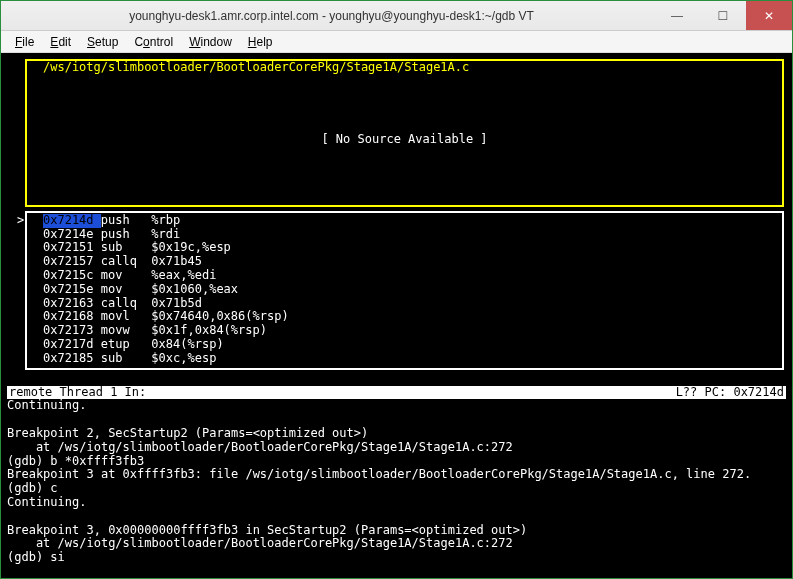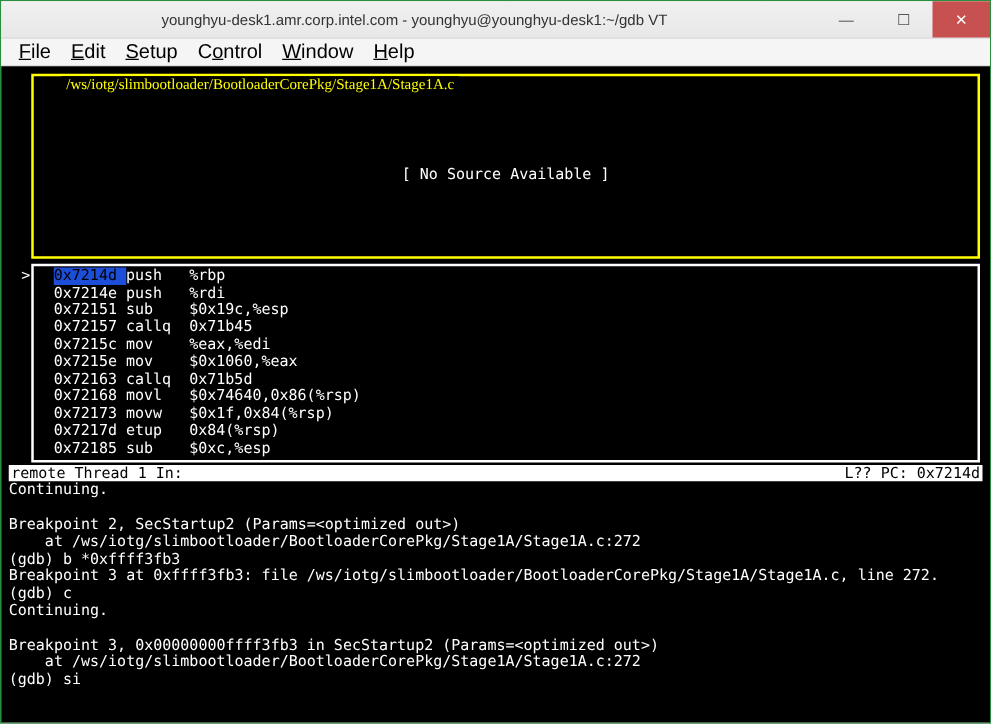--- a/index.html
+++ b/index.html
@@ -7,38 +7,38 @@
     
     .window { width: 793px; height: 579px; border: 1px solid #2a8f3c; display: flex; flex-direction: column; }
     
     .titlebar { height: 30px; background: linear-gradient(to bottom, #f0f0f0, #e8e8e8); display: flex; align-items: center; padding-left: 8px; border-bottom: 1px solid #ccc; }
     .titlebar-title { flex: 1; text-align: center; font-family: Liberation Sans, sans-serif; font-size: 12px; color: #333; }
     .window-controls { display: flex; }
     .win-btn { width: 46px; height: 29px; display: flex; align-items: center; justify-content: center; font-family: "Segoe UI", sans-serif; font-size: 12px; }
     .win-btn.close { background: #c75050; color: #fff; }
     .win-btn.min, .win-btn.max { color: #555; }
     
-    .menubar { height: 22px; background: #f5f5f5; display: flex; align-items: center; padding: 0 8px; gap: 4px; font-family: "Segoe UI", sans-serif; font-size: 16px; border-bottom: 1px solid #ddd; }
+    .menubar { height: 22px; background: #f5f5f5; display: flex; align-items: center; padding: 0 8px; gap: 4px; font-family: "Segoe UI", sans-serif; font-size: 12px; border-bottom: 1px solid #ddd; }
     .menu-item { padding: 2px 6px; cursor: pointer; }
     .menu-item .ul { text-decoration: underline; }
     
     .terminal { flex: 1; background: #000; color: #fff; padding: 4px 6px; overflow: hidden; font-family: "Lucida Console", "Consolas", monospace; font-size: 12px; line-height: 1.15; display: flex; flex-direction: column; }
     
     .source-pane { border: 2px solid #ffff00; margin: 2px 2px 0 18px; }
-    .source-header { background: #000; color: #ffff00; padding: 0 4px; margin-top: -9px; margin-left: 22px; display: inline-block; font-family: Liberation Serif, serif; }
+    .source-header { background: #000; color: #ffff00; padding: 0 4px; margin-top: -9px; margin-left: 12px; display: inline-block; }
     .source-body { height: 130px; display: flex; align-items: center; justify-content: center; color: #fff; text-align: right; }
     
     .asm-pane { border: 2px solid #fff; margin: 4px 2px 0 18px; padding: 1px 4px 2px 4px; }
     .asm-row { white-space: pre; }
     .asm-row.hl-addr .addr { background: #1d4ed8; color: #000; }
     .asm-row .addr { display: inline-block; }
     .asm-wrapper { position: relative; }
     .marker-col { display: inline-block; width: 12px; }
     
-    .status-line { background: #fff; color: #000; display: flex; padding: 0 2px; margin-top: 2px; }
+    .status-line { background: #fff; color: #000; display: flex; padding: 0 2px; margin-top: 16px; }
     .status-left { flex: 1; }
     .status-right { }
     
     .console { flex: 1; white-space: pre; overflow: hidden; }
     .console-line { white-space: pre; }
   </style>
 </head>
 <body>
 
 <div class="window">

